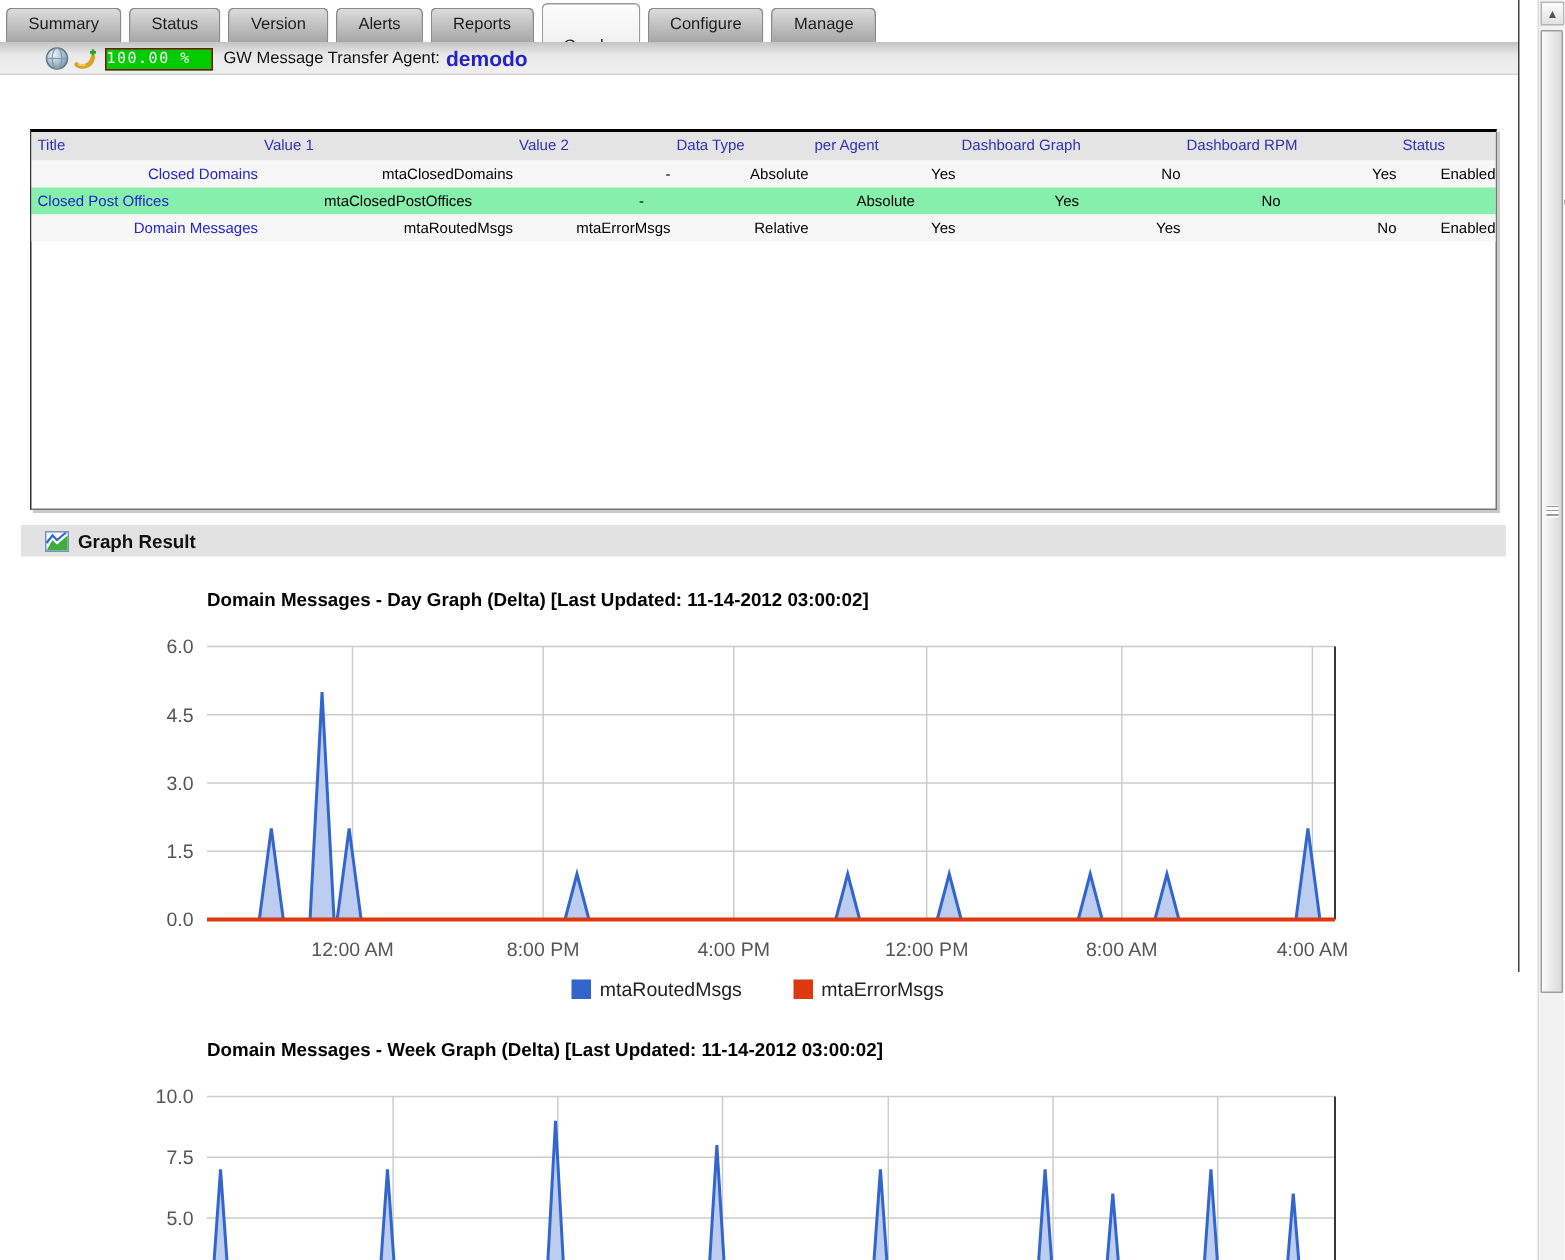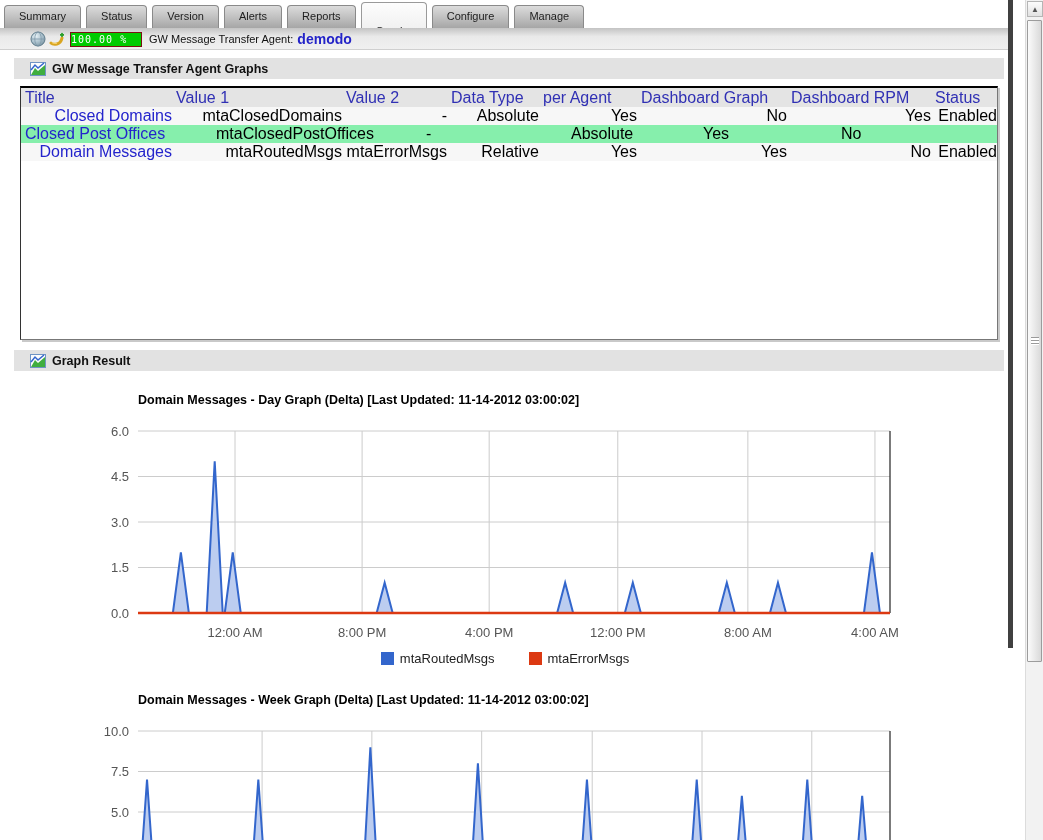--- a/index.html
+++ b/index.html
@@ -1,20 +1,20 @@
 <!DOCTYPE html>
 <html><head>
 <meta charset="utf-8">
 <style>
   * { margin:0; padding:0; box-sizing:border-box; }
   html,body { width:1043px; height:840px; overflow:hidden; background:#fff;
               font-family:"Liberation Sans", sans-serif; }
   #page { position:relative; width:1043px; height:840px; }
   #content { position:absolute; left:0; top:0; width:1013px; height:648px;
-             background:#fff; border-right:5px solid #404040; }
+             background:#fff; border-right:1px solid #404040; }
 
   
   .tabbar { position:absolute; left:0; top:0; width:100%; height:28px; background:#fff;
             display:flex; align-items:flex-end; padding-left:4px; gap:5px; }
   .tab { height:23px; padding:4px 14px 0; font-size:11px; color:#1d1d1d;
          background:linear-gradient(180deg,#dcdcdc 0%,#a6a6a6 100%);
          border:1px solid #8a8a8a; border-bottom:none; border-radius:4px 4px 0 0;
          cursor:pointer; white-space:nowrap; }
   .tab.active { height:26px; padding-top:22px; background:linear-gradient(180deg,#fdfdfd,#f1f1f1);
                 border-color:#9a9a9a; }
@@ -34,21 +34,21 @@
 
   
   .sec-head { position:absolute; left:14px; width:990px; height:21px; background:#e2e2e2;
               display:flex; align-items:center; }
   .sec-head .icon16 { width:16px; height:16px; margin:0 6px 0 16px; }
   .sec-title { font-size:12.5px; font-weight:bold; color:#111; }
 
   
   .gtable { position:absolute; left:20px; top:86px; width:978px; height:254px;
             background:#fff; border:1px solid #777; border-top:2px solid #000;
-            border-left:1px solid #333; box-shadow:2px 2px 0 #c9c9c9; font-size:16px; }
+            border-left:1px solid #333; box-shadow:2px 2px 0 #c9c9c9; font-size:10px; }
   .trow { display:grid; grid-template-columns:151px 170px 105px 92px 98px 150px 144px 1fr;
           height:18px; align-items:center; }
   .trow > div { padding-left:4px; overflow:hidden; white-space:nowrap; }
   .thead { background:#e4e4e4; height:19px; }
   .thead > div { color:#3030b4; cursor:pointer; }
   .trow.odd  { background:#f7f7f7;text-align:right; }
   .trow.even { background:#86efac;gap:40px; }
   .cell-link { color:#2424cc; cursor:pointer; }
 
   
@@ -104,28 +104,20 @@
       <svg class="icon16" style="left:49px" viewBox="0 0 16 16">
         <path d="M2,12 Q4,14 8,13 Q12,12 13,7" fill="none" stroke="#d9a520" stroke-width="3" stroke-linecap="round"></path>
         <path d="M3,11.5 Q5,13 8,12.2" fill="none" stroke="#f4d06a" stroke-width="1.2"></path>
         <rect x="11" y="1" width="4" height="1.8" fill="#2ca02c" transform="translate(0,2)"></rect>
         <rect x="12.1" y="-0.1" width="1.8" height="4" fill="#2ca02c" transform="translate(0,2)"></rect>
       </svg>
       <div class="health-badge">100.00 %</div>
       <div class="agent-line"><span>GW Message Transfer Agent: </span><span class="agent-name">demodo</span></div>
     </div>
 
-    <div class="sec-head" style="top:58px">
-      <svg class="icon16" viewBox="0 0 16 16">
-        <rect x="0.5" y="1.5" width="15" height="13" fill="#fdfdfd" stroke="#6f94c4"></rect>
-        <polygon points="1,14 5,7 8,10 15,4 15,14" fill="#3fae3f"></polygon>
-        <polyline points="1,9 5,4 8,7 14,2" fill="none" stroke="#3366cc" stroke-width="1.5"></polyline>
-      </svg>
-      <span class="sec-title">GW Message Transfer Agent Graphs</span>
-    </div>
 
     <div class="gtable">
         <div class="trow thead">
           <div>Title</div>
           <div>Value 1</div>
           <div>Value 2</div>
           <div>Data Type</div>
           <div>per Agent</div>
           <div>Dashboard Graph</div>
           <div>Dashboard RPM</div>

